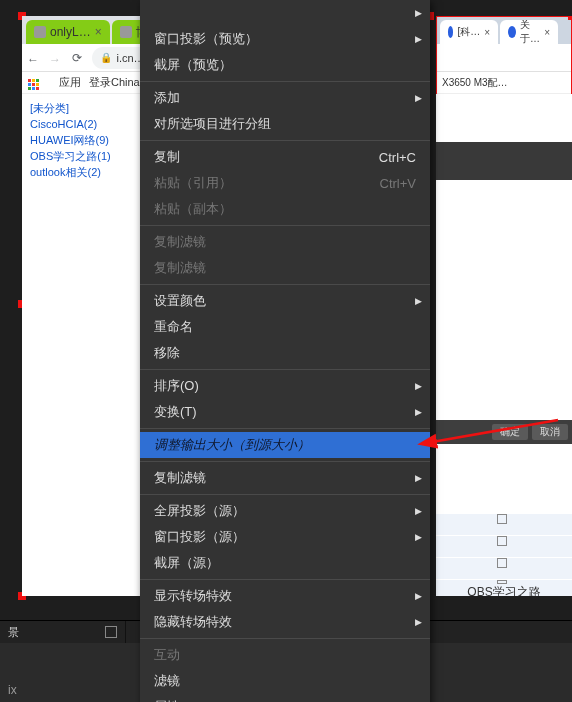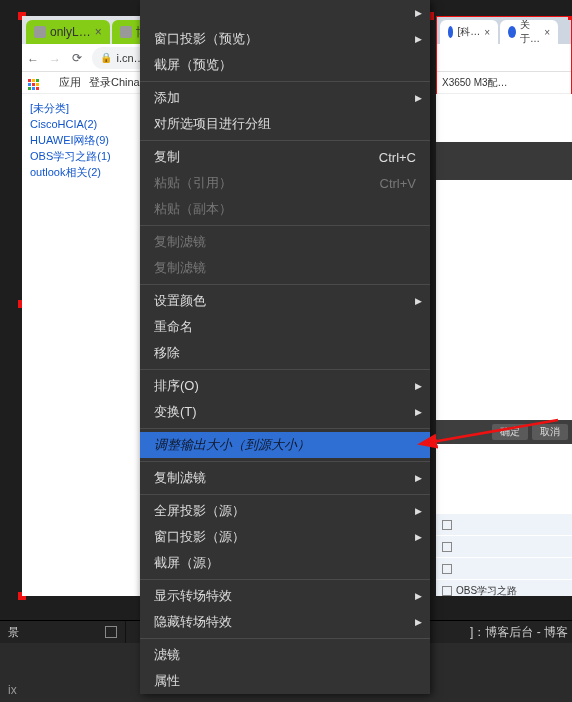--- a/index.html
+++ b/index.html
@@ -36,21 +36,21 @@
   
   .chrome-bar.right { background:#cdd6e1; }
   .tab.right { background:#fff; font-size:10px; color:#333; max-width:58px; overflow:hidden; }
   .tab.right .fav { background:#2a5fdf; border-radius:50%; }
   .right-content { position:relative; height:calc(100% - 78px); background:#fff; }
   .right-dark { position:absolute; top:48px; right:0; width:100%; height:38px; background:#393939; }
   .right-dark2{ position:absolute; top:86px; right:0; width:100%; height:240px; background:#fff; }
   .right-btn { position:absolute; top:326px; right:0; width:100%; height:24px; background:#3e3e3e; display:flex; justify-content:flex-end; align-items:center; gap:4px; padding-right:4px;}
   .mini-btn { height:16px; padding:0 8px; background:#5a5a5a; color:#ddd; font-size:10px; display:flex; align-items:center; border-radius:2px; }
   .right-list { position:absolute; top:420px; left:0; right:0; }
-  .right-list .row { height:22px; display:flex; align-items:center; padding:0 6px; font-size:10px; color:#333; background:#eef3fa; border-bottom:1px solid #fff;}
+  .right-list .row { height:22px; display:flex; align-items:center; padding:0 6px; font-size:12px; color:#333; background:#eef3fa; border-bottom:1px solid #fff;flex-direction:column;}
   .right-list .row .cb { width:10px; height:10px; border:1px solid #888; margin-right:4px; }
 
   
   .obs-dock { position:absolute; left:0; right:0; top:620px; height:82px; background:#2b2b2b; border-top:1px solid #000; }
   .obs-dock-header { height:22px; display:flex; align-items:center; background:#222; color:#ccc; font-size:11px; }
   .dock-cell { padding:0 8px; border-right:1px solid #111; height:100%; display:flex; align-items:center; }
   .dock-right-title { position:absolute; right:4px; top:0; height:22px; display:flex; align-items:center; color:#ccc; font-size:12px;}
   .dock-sub { position:absolute; left:0; top:46px; height:16px; color:#999; font-size:12px; padding:0 8px;}
   .dock-icon { width:12px; height:12px; border:1px solid #888; margin-left:auto; }
 
@@ -174,21 +174,20 @@
   </div>
 </div>
 
 <div class="obs-dock">
   <div class="obs-dock-header">
     <div class="dock-cell" style="width:126px;">
       <span>景</span>
       <span class="dock-icon" style="margin-left:auto;"></span>
     </div>
   </div>
-  <div class="dock-right-title">]：博客后台 - 博客</div>
   <div class="dock-sub" style="top:62px;">ix</div>
 </div>
 
 <div class="context-menu" id="cmenu">
     <div class="item">
       <span class="sub-arrow">▶</span>
     </div>
     <div class="item">
       <span>窗口投影（预览）</span>
       <span class="sub-arrow">▶</span>
@@ -267,20 +266,23 @@
     <div class="sep"></div>
     <div class="item">
       <span>显示转场特效</span>
       <span class="sub-arrow">▶</span>
     </div>
     <div class="item">
       <span>隐藏转场特效</span>
       <span class="sub-arrow">▶</span>
     </div>
     <div class="sep"></div>
+    <div class="item disabled">
+      <span>互动</span>
+    </div>
     <div class="item">
       <span>滤镜</span>
     </div>
     <div class="item">
       <span>属性</span>
     </div>
   </div>
 
 <div class="arrow" style="left:428px; top:418px;">
   <svg width="140" height="40">

